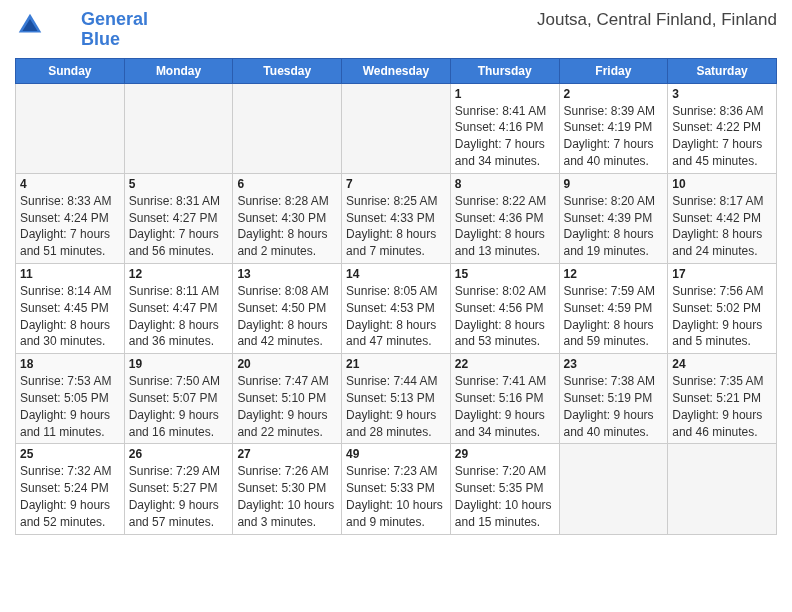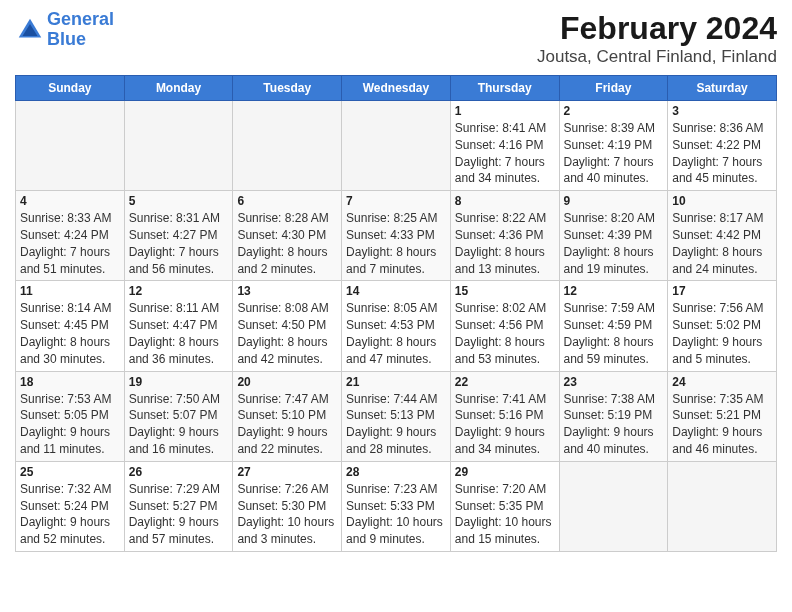--- a/index.html
+++ b/index.html
@@ -14,21 +14,21 @@
       padding: 10px 15px 10px 15px;
     }
     .header {
       display: flex;
       justify-content: space-between;
       align-items: flex-start;
       margin-bottom: 8px;
     }
     .logo {
       display: flex;
-      align-items: center;
+      gap: 34px;
     }
     .logo-text {
       font-size: 18px;
       font-weight: bold;
       color: #1a1a1a;
       line-height: 1.1;
     }
     .logo-text span {
       color: #3a7bd5;
     }
@@ -101,21 +101,20 @@
       <svg class="logo-icon" viewBox="0 0 40 40" xmlns="http://www.w3.org/2000/svg">
         <polygon points="20,5 35,30 5,30" fill="#3a7bd5"></polygon>
         <polygon points="20,12 30,28 10,28" fill="#1a4fa0"></polygon>
       </svg>
       <div class="logo-text">
         <div><span>General</span></div>
         <div><span style="color:#3a7bd5">Blue</span></div>
       </div>
     </div>
     <div class="title-block">
-      <div class="month-title">February 2024</div>
       <div class="subtitle">Joutsa, Central Finland, Finland</div>
     </div>
   </div>
 
   <table>
     <thead>
       <tr id="weekday-header">
           <th>Sunday</th>
           <th>Monday</th>
           <th>Tuesday</th>
@@ -322,21 +321,21 @@
 and 57 minutes.</div>
           </td>
           <td>
             <span class="day-num">27</span>
             <div class="day-info" style="white-space: pre-line;">Sunrise: 7:26 AM
 Sunset: 5:30 PM
 Daylight: 10 hours
 and 3 minutes.</div>
           </td>
           <td>
-            <span class="day-num">28</span>
+            <span class="day-num">49</span>
             <div class="day-info" style="white-space: pre-line;">Sunrise: 7:23 AM
 Sunset: 5:33 PM
 Daylight: 10 hours
 and 9 minutes.</div>
           </td>
           <td>
             <span class="day-num">29</span>
             <div class="day-info" style="white-space: pre-line;">Sunrise: 7:20 AM
 Sunset: 5:35 PM
 Daylight: 10 hours

